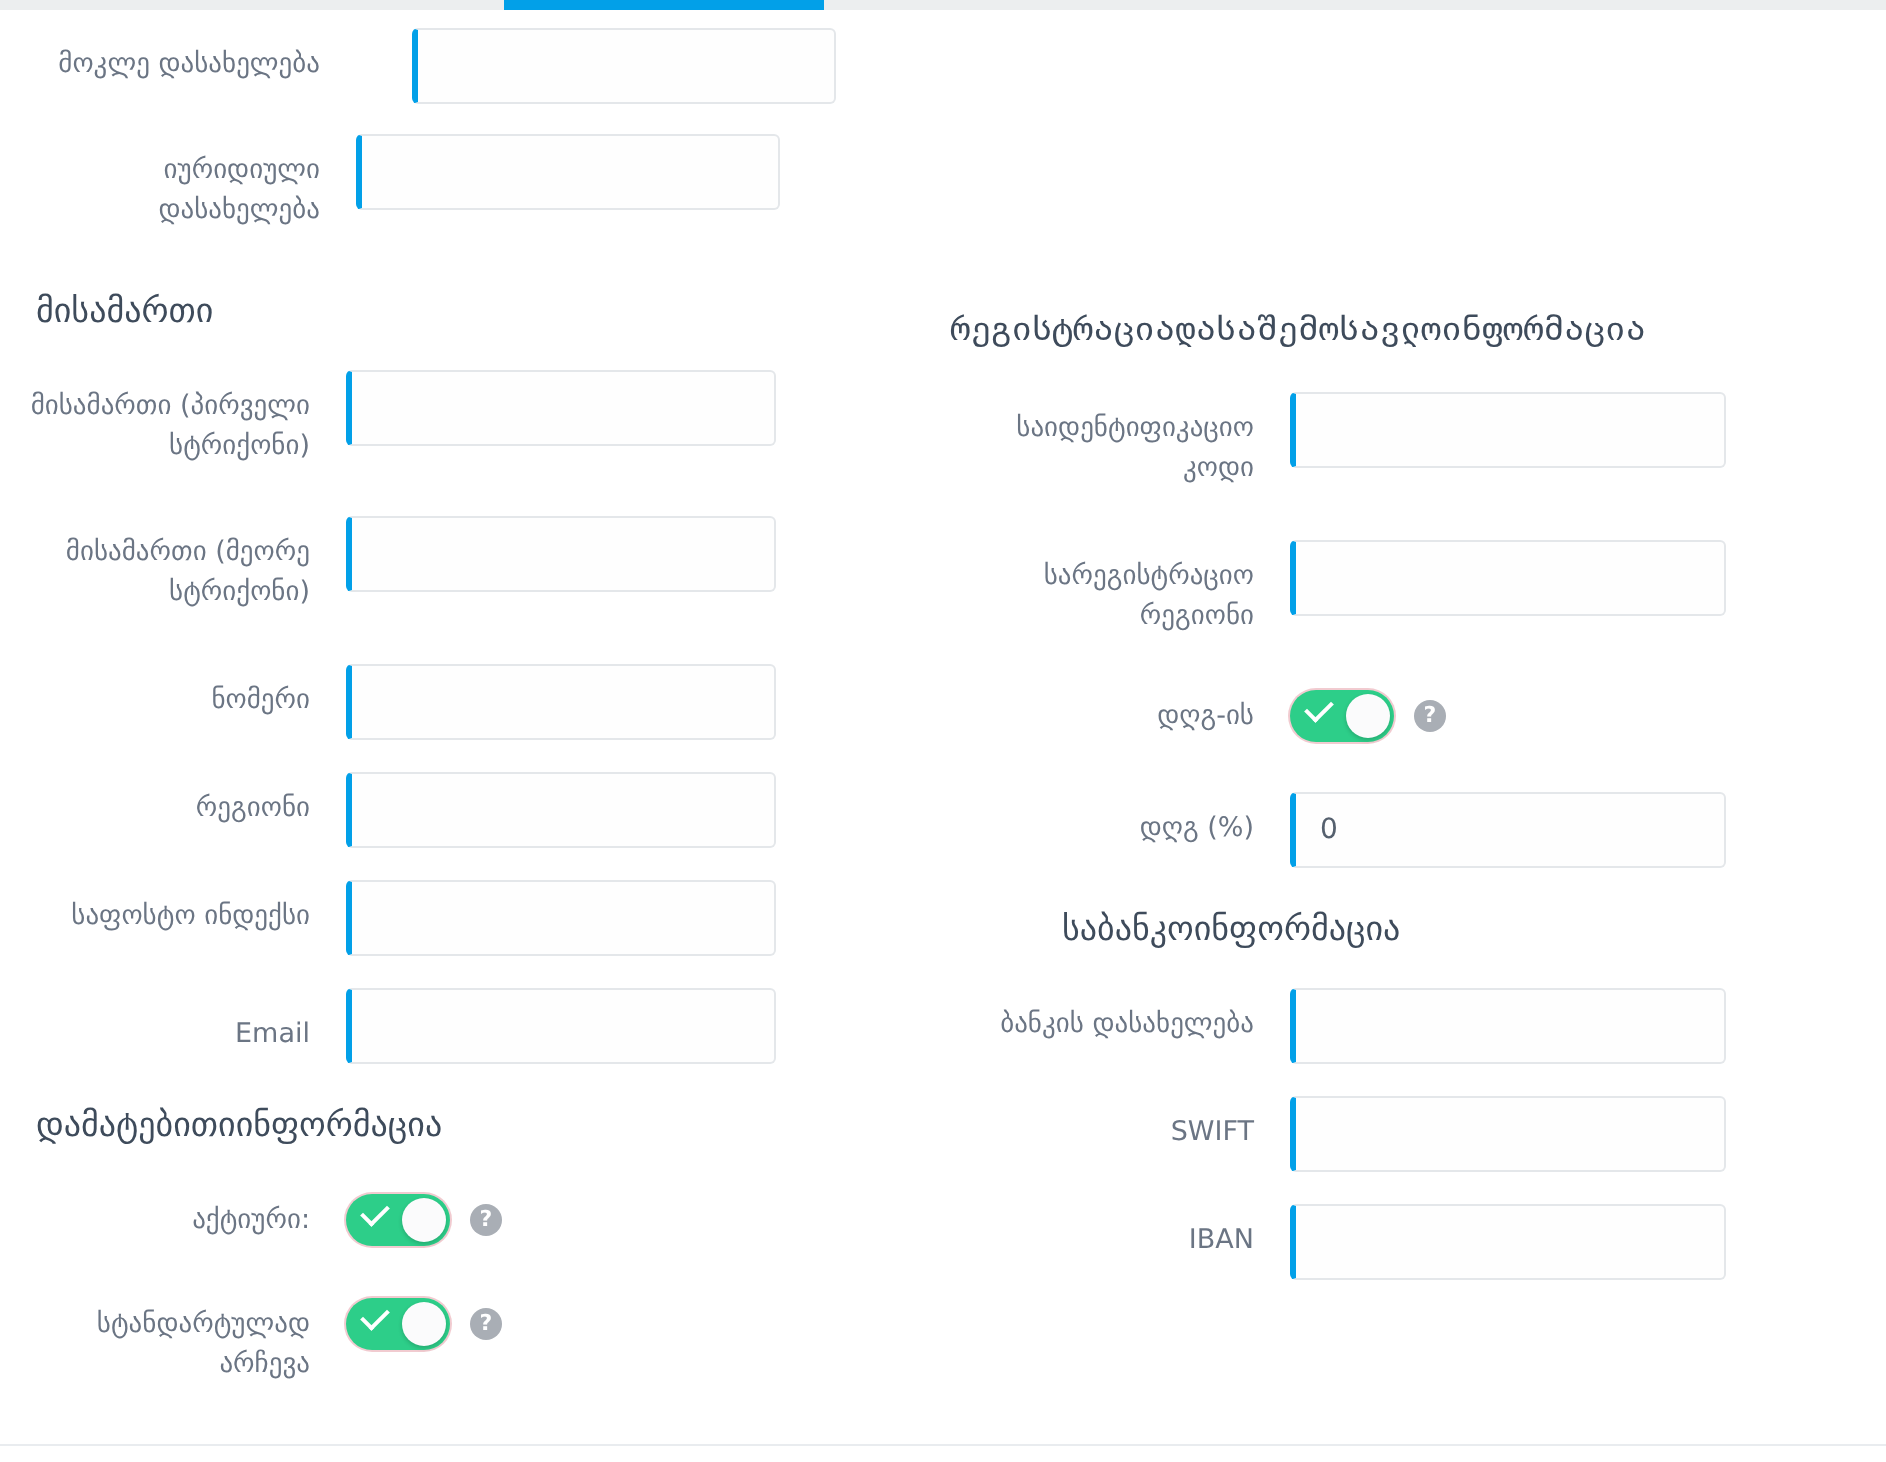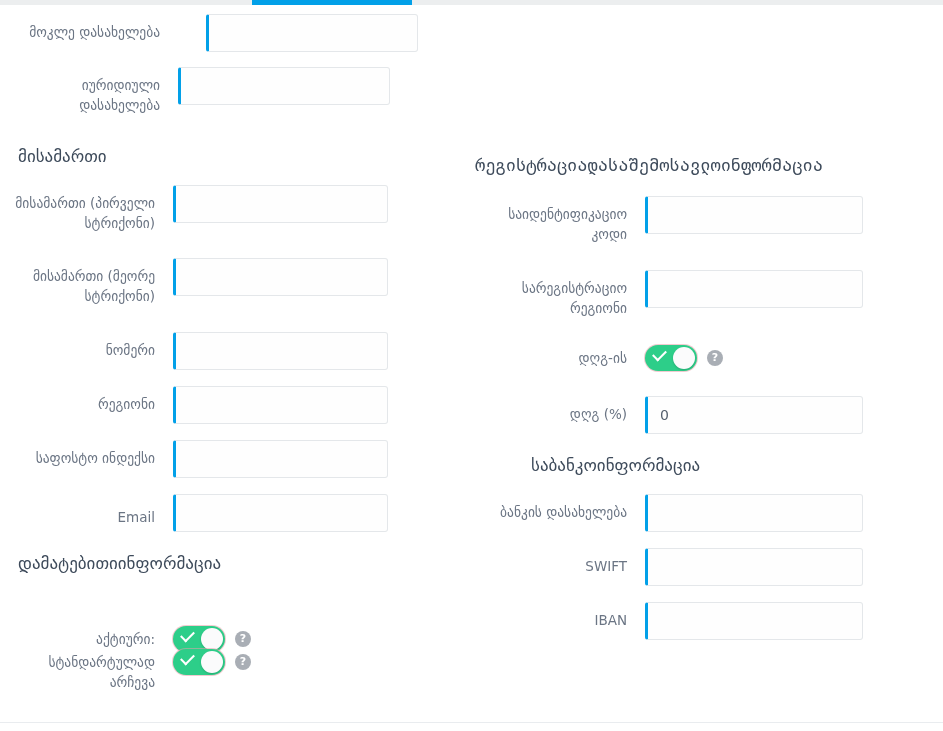--- a/index.html
+++ b/index.html
@@ -154,21 +154,21 @@
       <input class="finput" style="width: 215px; margin-left: 18px;" value="">
     </div>
 
     <div class="frow" style="left:0px; top:489px;align-items:center;">
       <div class="flabel" style="width:155px;">Email</div>
       <input class="finput" style="width: 215px; margin-left: 18px;" value="">
     </div>
 
     <div class="section-head" style="position:absolute; left:18px; top:548px;">დამატებითიინფორმაცია</div>
 
-    <div class="frow" style="left:0px; top:621px;justify-content:space-between;">
+    <div class="frow" style="left:0px; top:592px;justify-content:space-between;">
       <div class="flabel" style="width:155px; padding-top:4px;">აქტიური:</div>
       <div class="switchwrap" style="margin-left:18px;">
         <div class="switch">
           <div class="chk"></div>
           <div class="knob"></div>
         </div>
         <span class="helpicon">?</span>
       </div>
     </div>
 

